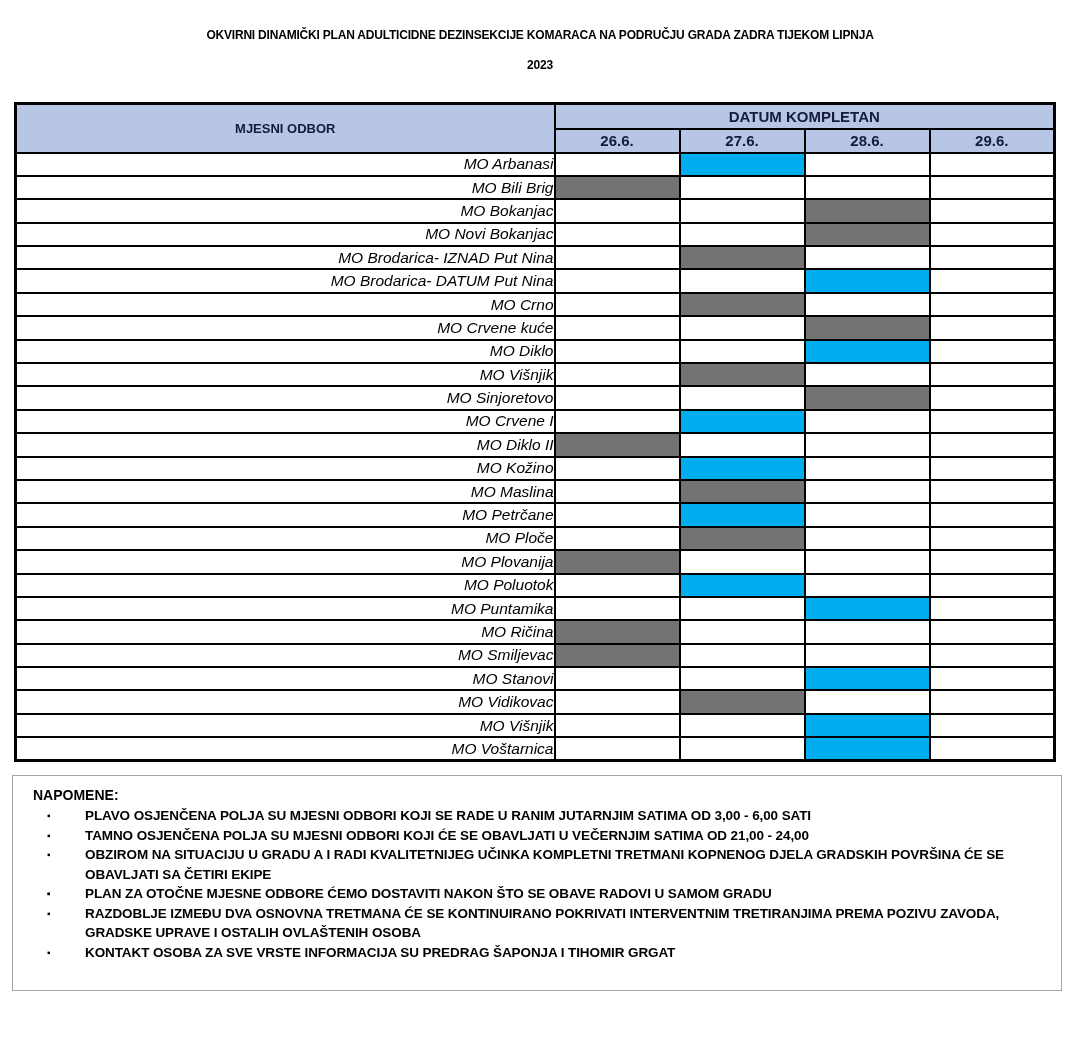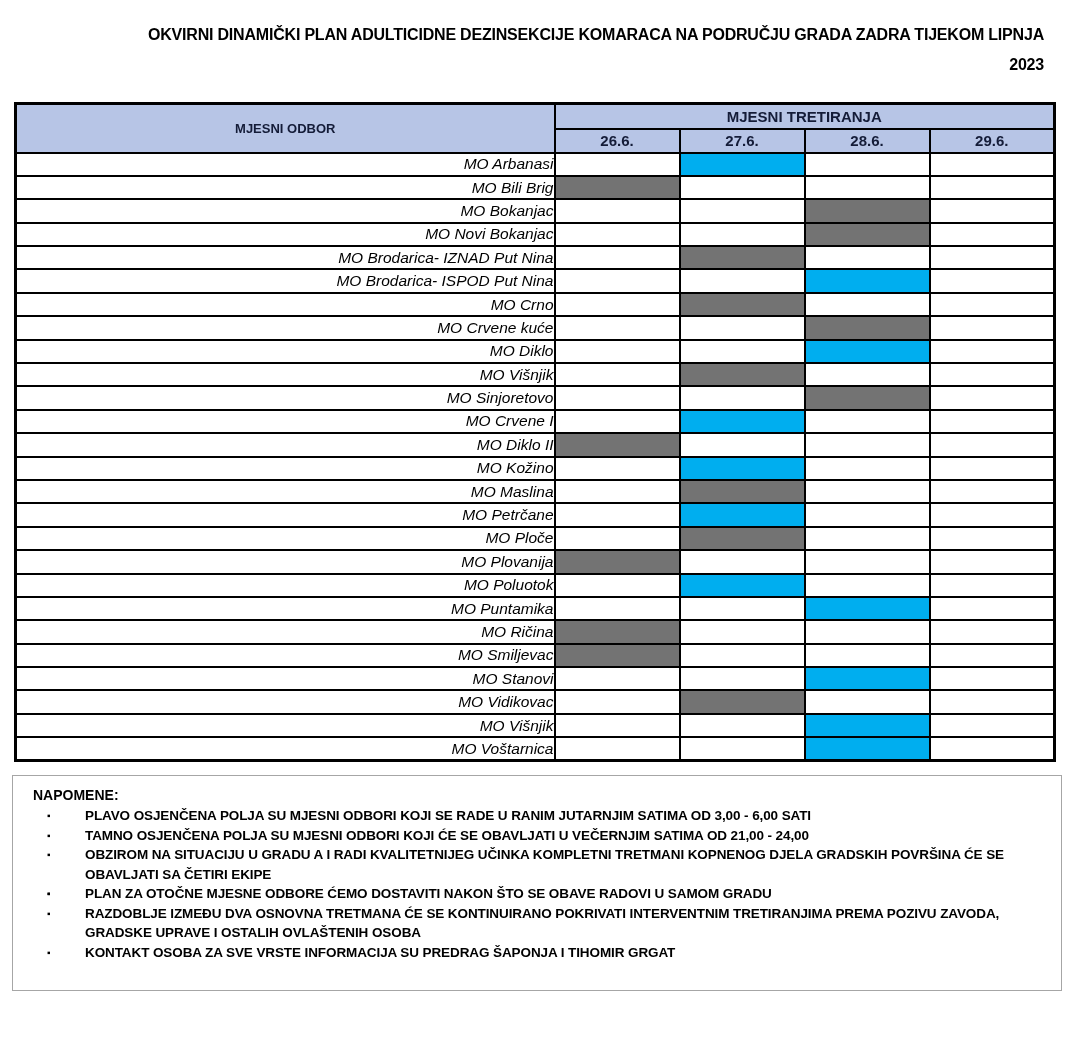--- a/index.html
+++ b/index.html
@@ -8,23 +8,23 @@
     width: 1080px;
     height: 1059px;
     background: #ffffff;
     color: #000;
     font-family: "Liberation Sans", sans-serif;
     overflow: hidden;
   }
   .page { padding: 20px 14px 0 14px; }
 
   .title {
-    text-align: right;
+    text-align: center;
     font-weight: bold;
-    font-size: 16px;
+    font-size: 12px;
     line-height: 30px;
     letter-spacing: -0.2px;
     margin: 0 22px 22px 22px;
   }
 
   table.schedule {
     border-collapse: collapse;
     width: 1039px;
     table-layout: fixed;
     border: 3px solid #000;
@@ -101,21 +101,21 @@
     <colgroup>
       <col class="c-name">
       <col class="c-date">
         <col class="c-date">
         <col class="c-date">
         <col class="c-date">
     </colgroup>
     <thead>
       <tr>
         <th rowspan="2" class="district-head">MJESNI ODBOR</th>
-        <th colspan="4" class="group-head">MJESNI TRETIRANJA</th>
+        <th colspan="4" class="group-head">DATUM KOMPLETAN</th>
       </tr>
       <tr>
         <th class="date-head">26.6.</th>
         <th class="date-head">27.6.</th>
         <th class="date-head">28.6.</th>
         <th class="date-head">29.6.</th>
       </tr>
     </thead>
     <tbody>
         <tr>
@@ -147,21 +147,21 @@
           <td class="cell"></td>
         </tr>
         <tr>
           <td class="label">MO Brodarica- IZNAD Put Nina</td>
           <td class="cell"></td>
           <td class="cell gray"></td>
           <td class="cell"></td>
           <td class="cell"></td>
         </tr>
         <tr>
-          <td class="label">MO Brodarica- ISPOD Put Nina</td>
+          <td class="label">MO Brodarica- DATUM Put Nina</td>
           <td class="cell"></td>
           <td class="cell"></td>
           <td class="cell blue"></td>
           <td class="cell"></td>
         </tr>
         <tr>
           <td class="label">MO Crno</td>
           <td class="cell"></td>
           <td class="cell gray"></td>
           <td class="cell"></td>

